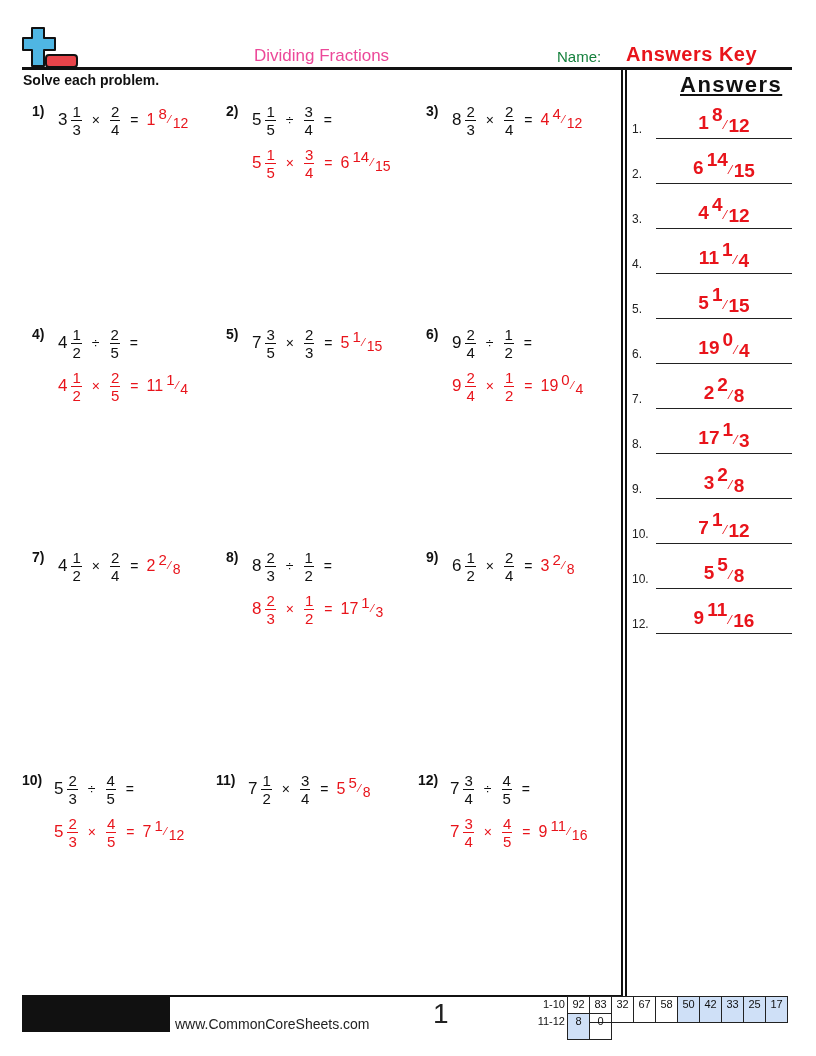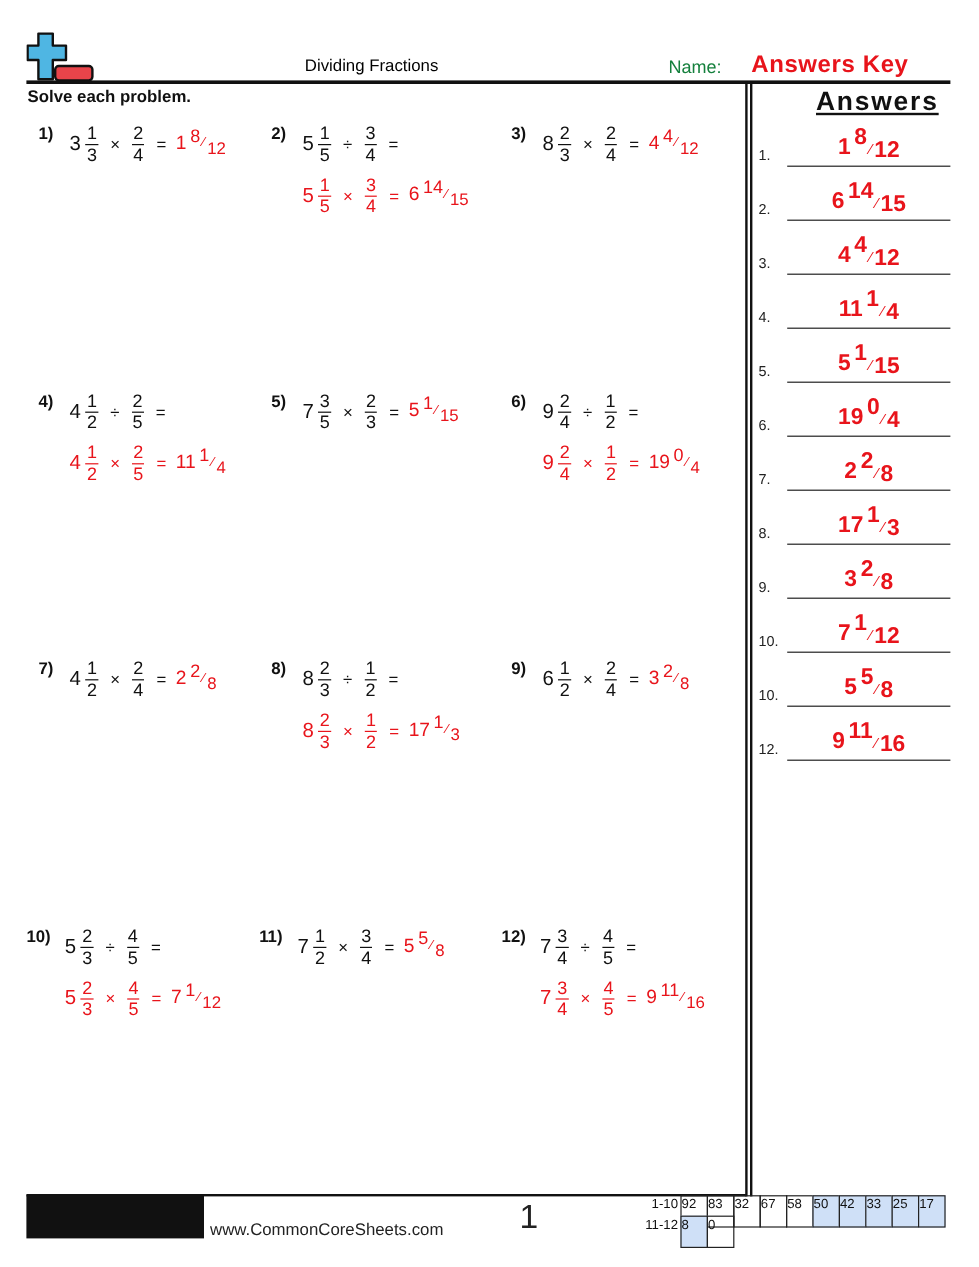--- a/index.html
+++ b/index.html
@@ -1,20 +1,20 @@
 <!DOCTYPE html>
 <html><head>
 <meta charset="utf-8">
 <style>
   * { box-sizing: border-box; margin: 0; padding: 0; }
   html, body { width: 816px; height: 1056px; background: #fff; overflow: hidden; }
   body { position: relative; font-family: "Liberation Sans", "DejaVu Sans", sans-serif; color: #111; }
 
   .logo { position: absolute; left: 22px; top: 26px; width: 58px; height: 44px; }
-  .title { position: absolute; left: 254px; top: 46px; font-size: 14px; color: #000000; }
+  .title { position: absolute; left: 254px; top: 46px; font-size: 17px; color: #ec4899; }
   .name-label { position: absolute; left: 557px; top: 48px; font-size: 15px; color: #15803d; }
   .name-value { position: absolute; left: 626px; top: 43px; font-size: 20px; font-weight: bold; color: #e8141b; letter-spacing: 0.5px; }
   .header-rule { position: absolute; left: 22px; top: 67px; width: 770px; height: 3px; background: #111; }
 
   .instructions { position: absolute; left: 23px; top: 72px; font-size: 14px; font-weight: bold; }
 
   .vrule { position: absolute; top: 69px; height: 928px; width: 2px; background: #111; }
 
   .answers-title { position: absolute; left: 680px; top: 72px; font-size: 22px; font-weight: bold; letter-spacing: 1.5px; text-decoration: underline; }
 
@@ -42,21 +42,21 @@
 
   .footer-rule { position: absolute; left: 22px; top: 995px; width: 600px; height: 2px; background: #111; }
   .footer-black { position: absolute; left: 22px; top: 996px; width: 148px; height: 36px; background: #111; }
   .footer-pill { position: absolute; left: 27px; top: 1058px; width: 138px; height: 29px; background: #fff; border-radius: 15px; text-align: center; font-weight: bold; font-size: 17px; line-height: 29px; }
   .footer-url { position: absolute; left: 175px; top: 1016px; font-size: 14px; color: #222; }
   .footer-page { position: absolute; left: 433px; top: 998px; font-size: 28px; color: #222; }
 
   .score { position: absolute; left: 534px; top: 996px; font-size: 11px; }
   .score-row { display: flex; height: 17px; }
   .score-label { width: 34px; text-align: right; padding-right: 3px; line-height: 17px; }
-  .cell { width: 23px; height: 27px; border: 1px solid #222; margin-left: -1px; line-height: 15px; }
+  .cell { width: 23px; height: 27px; border: 1px solid #222; margin-left: -1px; text-align: center; line-height: 15px; }
   .cell.blue { background: #cfe0f7; }
 </style>
 </head>
 <body>
 
 <svg class="logo" viewBox="0 0 58 44">
   <path d="M10 2 h12 v10 h11 v12 h-11 v16 h-12 v-16 h-9 v-12 h9 z" fill="#4fb6e3" stroke="#111" stroke-width="2" stroke-linejoin="round"></path>
   <rect x="24" y="29" width="31" height="12" rx="3" fill="#e8444a" stroke="#111" stroke-width="2"></rect>
 </svg>
 

